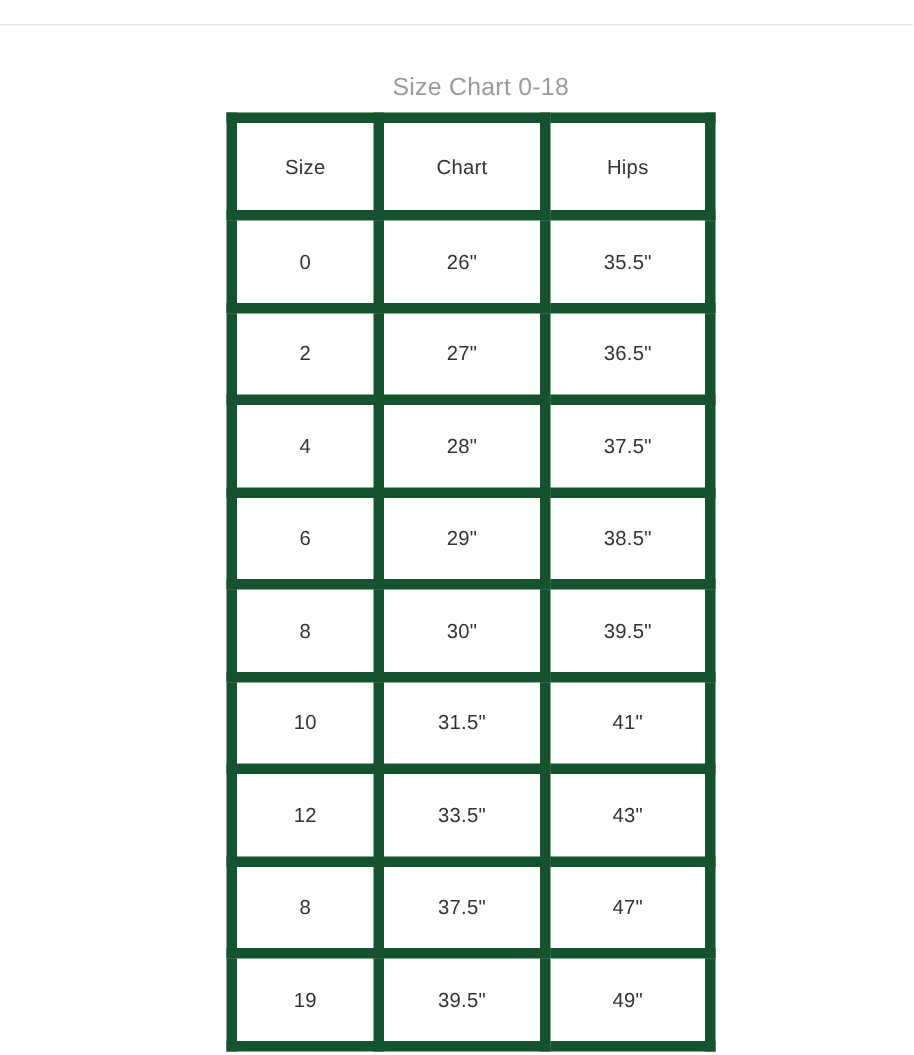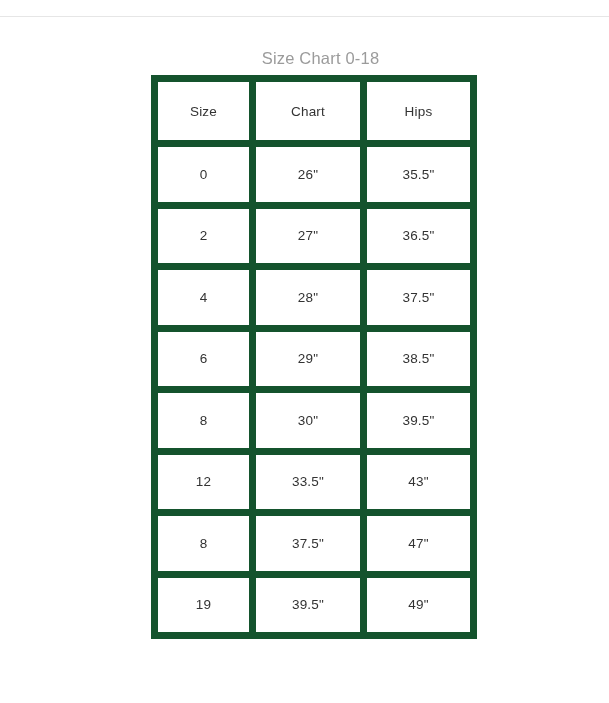--- a/index.html
+++ b/index.html
@@ -119,20 +119,25 @@
         <td>6</td>
         <td>29"</td>
         <td>38.5"</td>
       </tr>
       <tr>
         <td>8</td>
         <td>30"</td>
         <td>39.5"</td>
       </tr>
       <tr>
+        <td>10</td>
+        <td>31.5"</td>
+        <td>41"</td>
+      </tr>
+      <tr>
         <td>12</td>
         <td>33.5"</td>
         <td>43"</td>
       </tr>
       <tr>
         <td>8</td>
         <td>37.5"</td>
         <td>47"</td>
       </tr>
       <tr>

